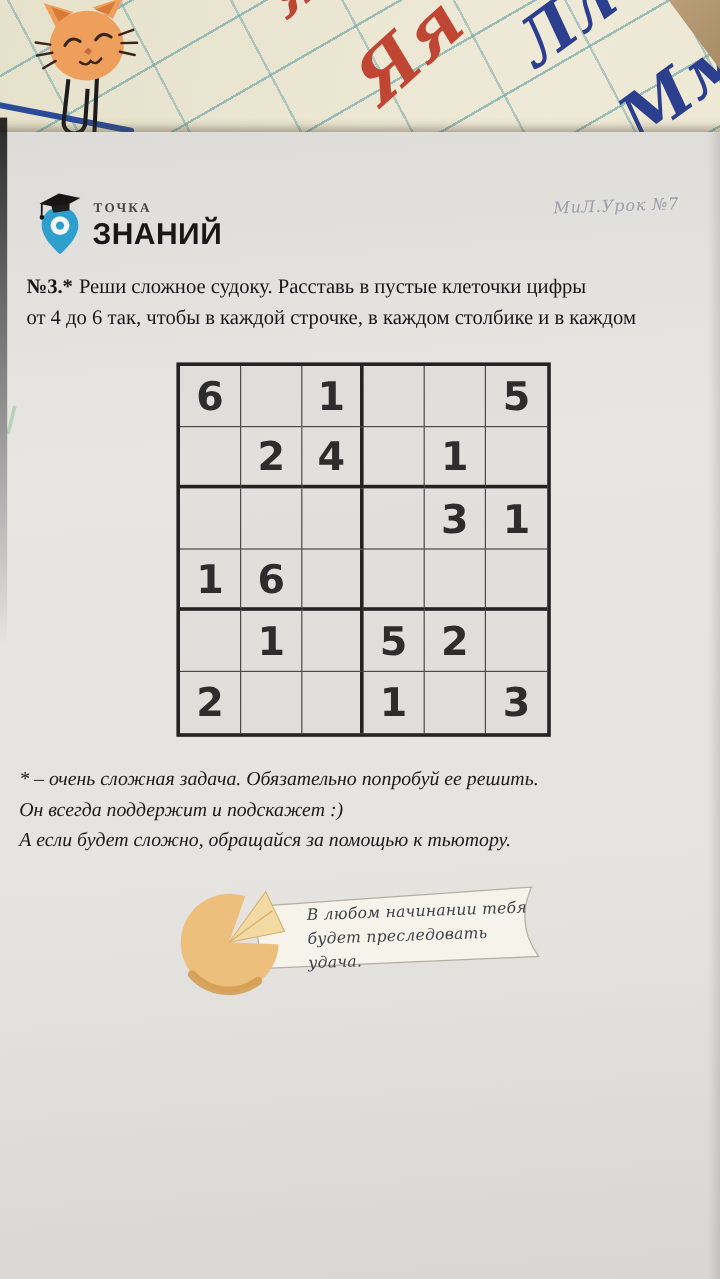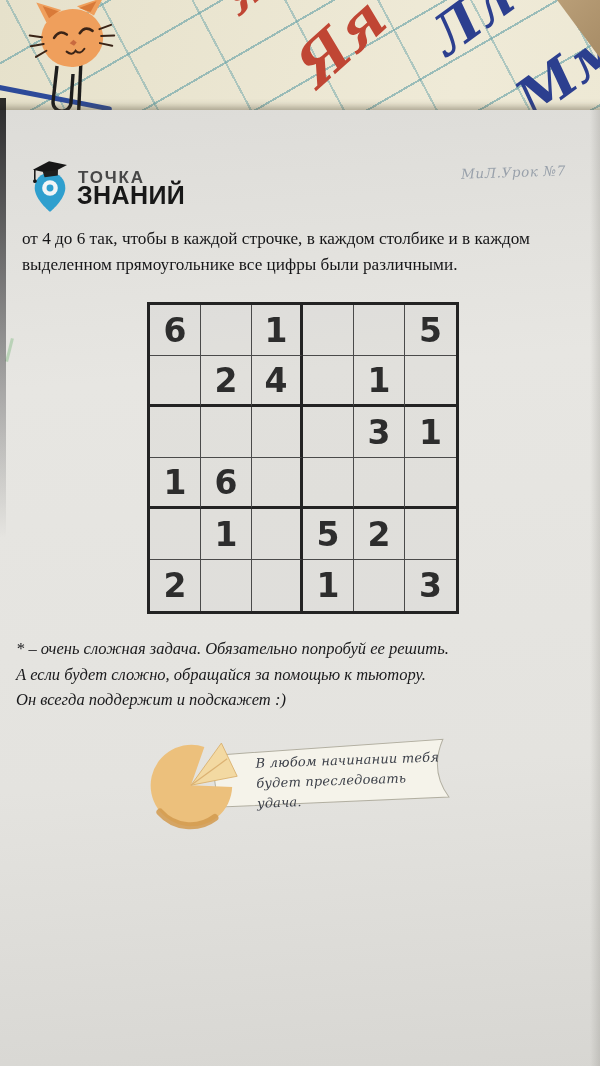--- a/index.html
+++ b/index.html
@@ -27,22 +27,22 @@
     background:linear-gradient(180deg,rgba(10,10,12,.85),rgba(40,40,45,.35) 65%,transparent);}
   
   .paper{position:absolute;left:-6px;top:110px;width:612px;height:962px;z-index:2;
     background:linear-gradient(176deg,#dddcd8 0%,#e7e6e2 28%,#e4e3df 68%,#d7d6d2 100%);
     box-shadow:0 -3px 7px rgba(80,74,52,.45);}
   .paper::after{content:'';position:absolute;right:0;top:0;bottom:0;width:16px;
     background:linear-gradient(90deg,transparent,rgba(115,113,106,.35));}
   .green-mark{position:absolute;left:14px;top:228px;width:3px;height:24px;
     background:rgba(150,195,150,.55);transform:rotate(14deg);}
   .logo-pin{position:absolute;left:34px;top:50px;width:44px;height:56px;}
-  .logo-top{position:absolute;left:84px;top:58px;font-family:Liberation Sans, sans-serif;
-    font-size:17px;letter-spacing:1.8px;color:#474747;font-weight:600;}
+  .logo-top{position:absolute;left:84px;top:58px;font-family:Liberation Serif, serif;
+    font-size:11px;letter-spacing:1.8px;color:#474747;font-weight:600;}
   .logo-bottom{position:absolute;left:83px;top:71px;font-family:"Liberation Sans",sans-serif;
     font-size:25px;font-weight:800;color:#181818;letter-spacing:.4px;}
   .corner-note{position:absolute;right:40px;top:54px;color:#99a1ab;font-size:13.5px;
     font-style:italic;transform:rotate(-2deg);font-family:"DejaVu Serif",serif;letter-spacing:.6px;}
   .task{position:absolute;left:28px;top:116px;width:575px;font-size:17.2px;line-height:26px;
     color:#161618;}
   .task div{white-space:nowrap;}
   .task b{margin-right:5px;}
   .sudoku{position:absolute;left:153px;top:192px;border:3.5px solid #232323;display:grid;
     grid-template-columns:repeat(6,51px);grid-auto-rows:51px;background:rgba(60,60,60,.03);}
@@ -111,22 +111,22 @@
         <path d="M7,8 L5.5,18" stroke="#161616" stroke-width="1.6"></path>
         <circle cx="5.5" cy="19.5" r="2" fill="#161616"></circle>
       </g>
     </svg>
     <div class="logo-top">ТОЧКА</div>
     <div class="logo-bottom">ЗНАНИЙ</div>
 
     <div class="corner-note">МиЛ.Урок №7</div>
 
     <div class="task">
+      <div><b>№3.*</b><span>Реши сложное судоку. Расставь в пустые клеточки цифры</span></div>
       <div>от 4 до 6 так, чтобы в каждой строчке, в каждом столбике и в каждом</div>
-      <div>выделенном прямоугольнике все цифры были различными.</div>
     </div>
 
     <div class="sudoku">
         <div class="cell">6</div>
         <div class="cell"></div>
         <div class="cell tr">1</div>
         <div class="cell"></div>
         <div class="cell"></div>
         <div class="cell lastc">5</div>
         <div class="cell tb"></div>
@@ -156,22 +156,22 @@
         <div class="cell lastr">2</div>
         <div class="cell lastr"></div>
         <div class="cell tr lastr"></div>
         <div class="cell lastr">1</div>
         <div class="cell lastr"></div>
         <div class="cell lastc lastr">3</div>
       </div>
 
     <div class="footnote">
       <div>* – очень сложная задача. Обязательно попробуй ее решить.</div>
+      <div>Он всегда поддержит и подскажет :)</div>
       <div>А если будет сложно, обращайся за помощью к тьютору.</div>
-      <div>Он всегда поддержит и подскажет :)</div>
     </div>
 
     <div class="fortune-strip">
       <svg width="246" height="62" viewBox="0 0 246 62">
         <path d="M5,9 L232,1 C223,20 223,40 236,59 L8,61 C1,42 1,26 5,9 Z" fill="#f5f3ea" stroke="#b2afa1" stroke-width="1"></path>
       </svg>
       <div class="fortune-text">
         <div>В любом начинании тебя</div>
         <div>будет преследовать удача.</div>
       </div>

